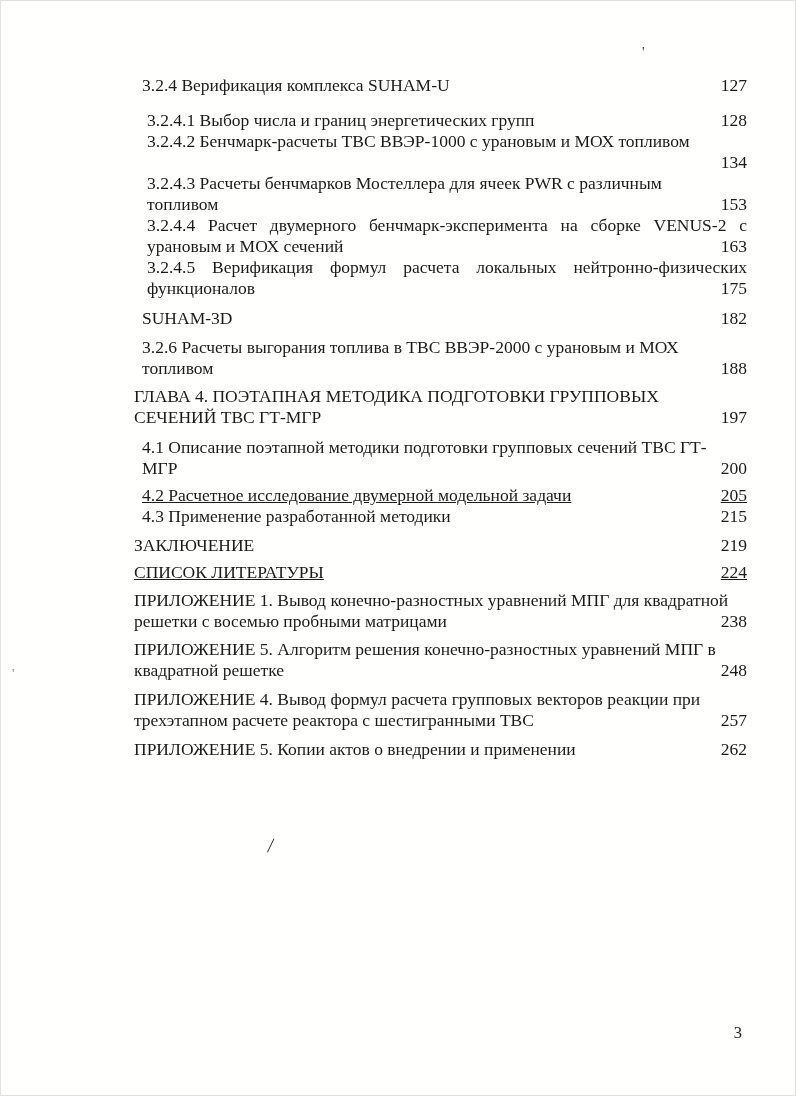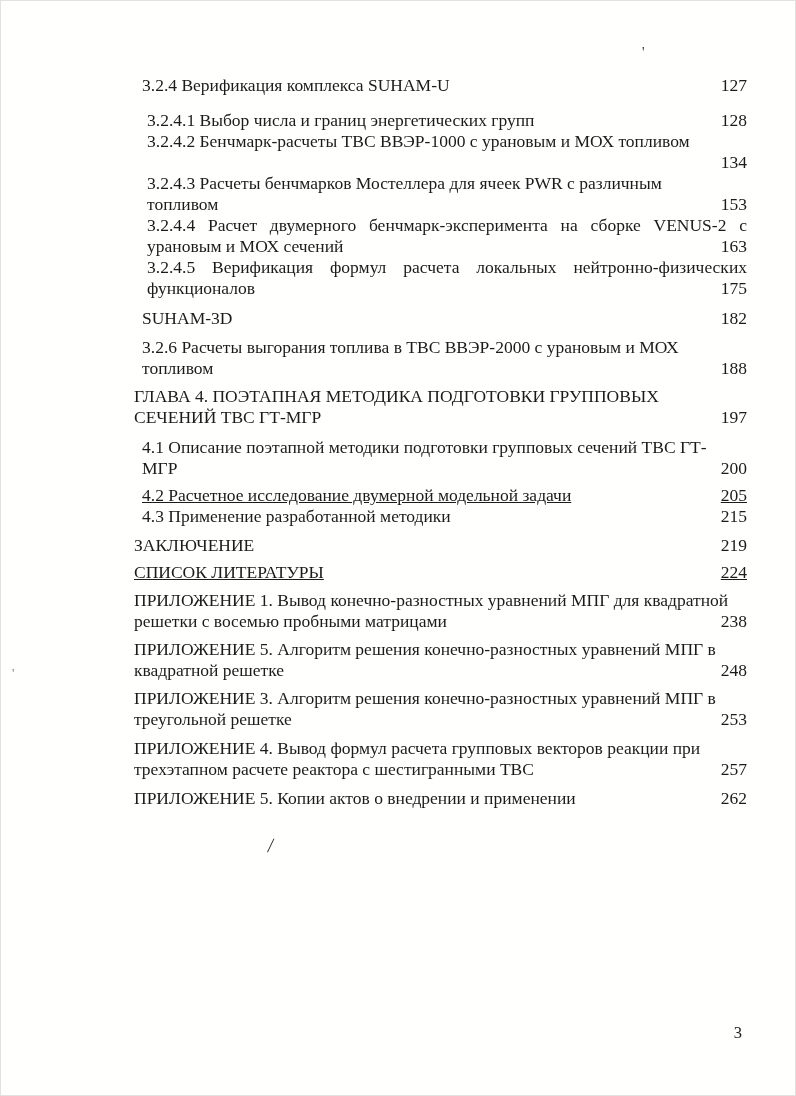--- a/index.html
+++ b/index.html
@@ -207,29 +207,20 @@
     <div class="entry mt7">
       <div class="line">
         <span class="txt">ПРИЛОЖЕНИЕ 5. Алгоритм решения конечно-разностных уравнений МПГ в</span>
       </div>
       <div class="line">
         <span class="txt">квадратной решетке</span>
         <span class="pg">248</span>
       </div>
     </div>
 
-    <div class="entry mt7">
-      <div class="line">
-        <span class="txt">ПРИЛОЖЕНИЕ 3. Алгоритм решения конечно-разностных уравнений МПГ в</span>
-      </div>
-      <div class="line">
-        <span class="txt">треугольной решетке</span>
-        <span class="pg">253</span>
-      </div>
-    </div>
 
     <div class="entry mt8">
       <div class="line">
         <span class="txt">ПРИЛОЖЕНИЕ 4. Вывод формул расчета групповых векторов реакции при</span>
       </div>
       <div class="line">
         <span class="txt">трехэтапном расчете реактора с шестигранными ТВС</span>
         <span class="pg">257</span>
       </div>
     </div>

